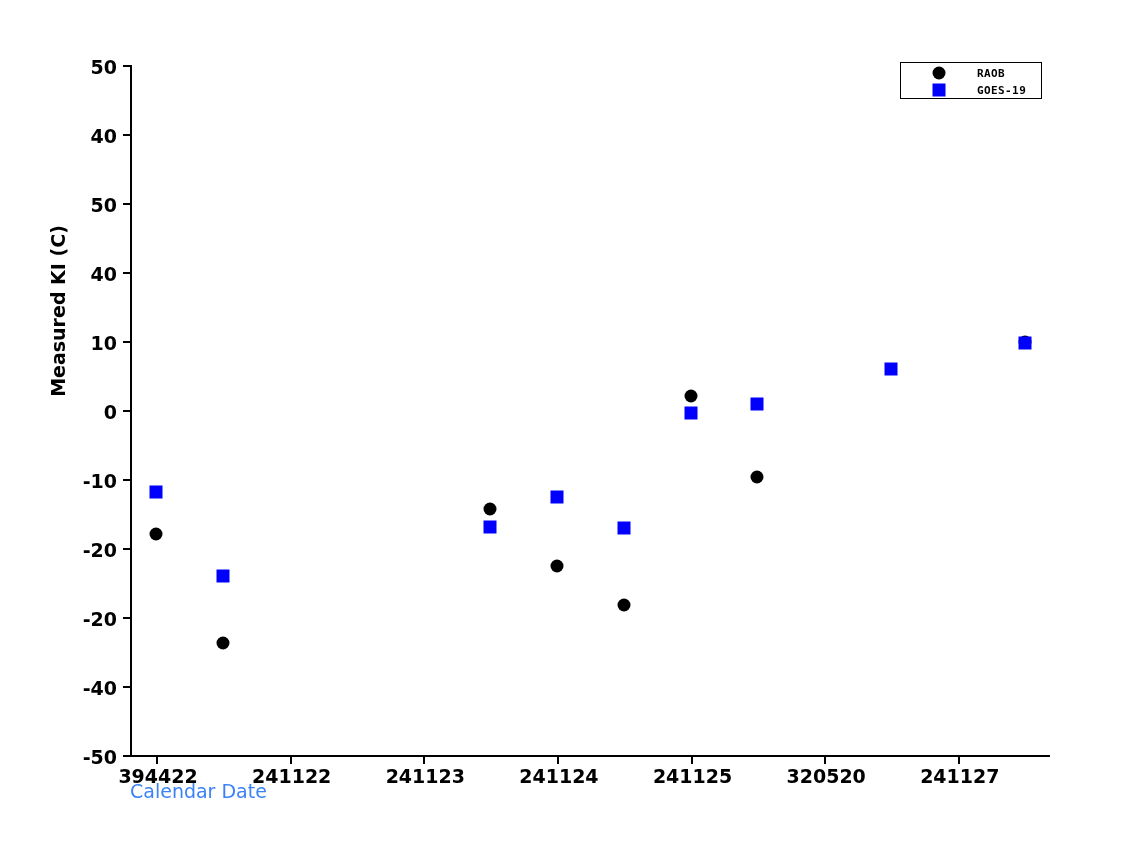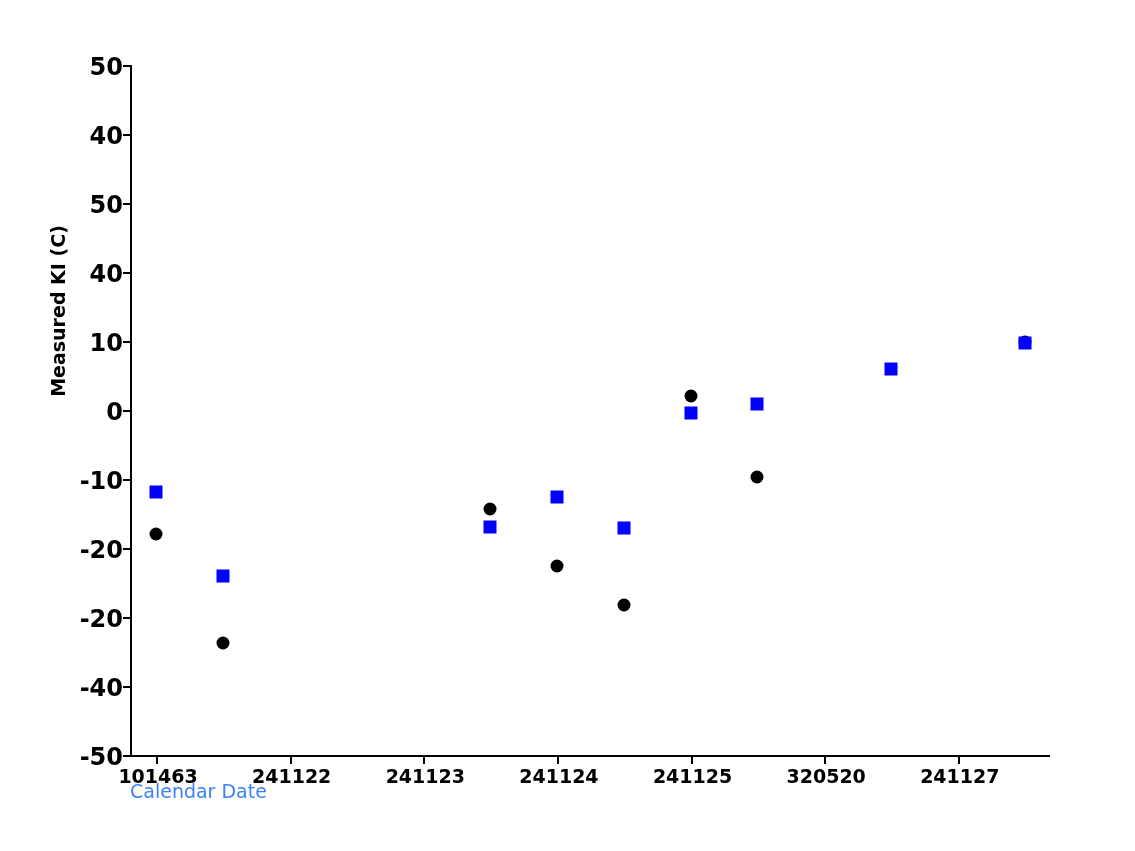--- a/index.html
+++ b/index.html
@@ -60,21 +60,22 @@
     left: -9px;
     width: 9px;
     height: 0;
     border-top: 2px solid #000000;
   }
   .ytick-label {
     position: absolute;
     right: 100%;
     top: 50%;
     transform: translateY(-50%);
-    font-size: 24px;
+    margin-right: 6px;
+    font-size: 19px;
     font-weight: bold;
     color: #000000;
     white-space: nowrap;
     font-family: "DejaVu Sans", sans-serif;
   }
   .ytick-wrap {
     position: absolute;
     left: 0;
     width: 0;
     height: 0;
@@ -264,21 +265,21 @@
           <div class="ytick-label">-40</div>
         </div>
       </div>
       <div class="ytick-wrap" style="top: 690px;">
         <div class="ytick">
           <div class="ytick-label">-50</div>
         </div>
       </div>
       <div class="xtick-wrap" style="left: 24.0524px;">
         <div class="xtick">
-          <div class="xtick-label">101463</div>
+          <div class="xtick-label">394422</div>
         </div>
       </div>
       <div class="xtick-wrap" style="left: 157.677px;">
         <div class="xtick">
           <div class="xtick-label">241122</div>
         </div>
       </div>
       <div class="xtick-wrap" style="left: 291.301px;">
         <div class="xtick">
           <div class="xtick-label">241123</div>
@@ -303,14 +304,24 @@
         <div class="xtick">
           <div class="xtick-label">241127</div>
         </div>
       </div>
     </div>
 
   <div id="xlabel">Calendar Date</div>
 
   <div id="ylabel">Measured KI (C)</div>
 
+  <div id="legend">
+      <div class="legend-row row0">
+        <div class="legend-swatch marker-circle" style="background: rgb(0, 0, 0);"></div>
+        <div class="legend-text">RAOB</div>
+      </div>
+      <div class="legend-row row1">
+        <div class="legend-swatch marker-square" style="background: rgb(0, 0, 255);"></div>
+        <div class="legend-text">GOES-19</div>
+      </div>
+    </div>
 
 </div>
 
 </body></html>

